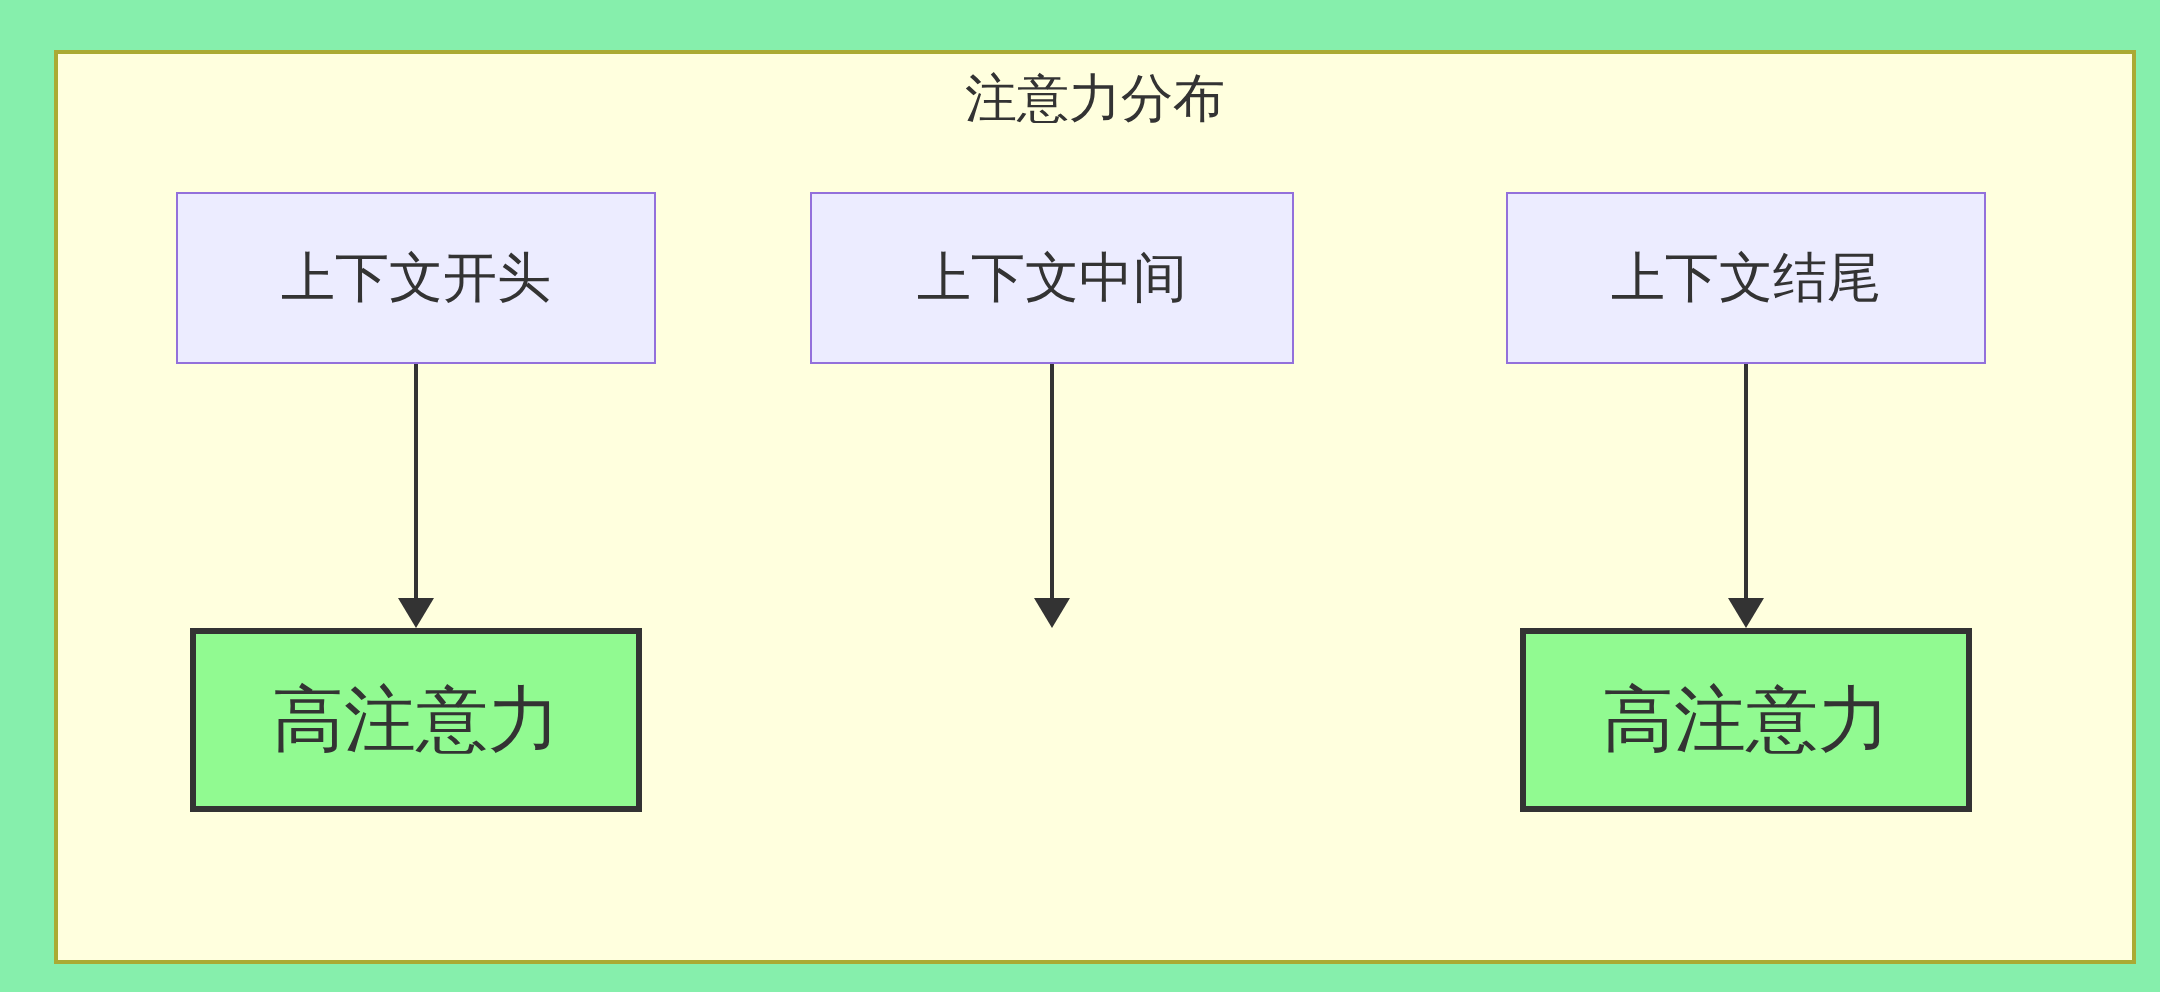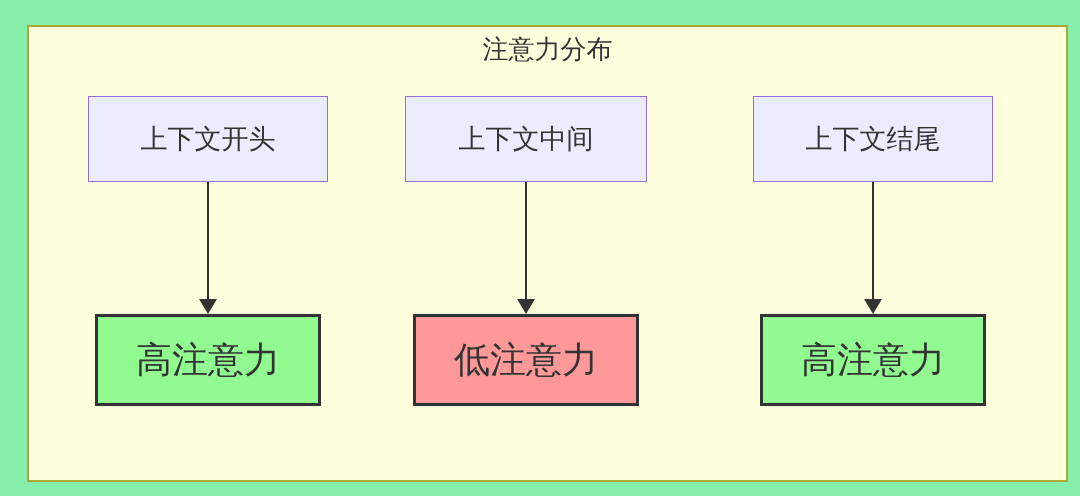--- a/index.html
+++ b/index.html
@@ -118,23 +118,20 @@
     </div>
 
     <div class="column col-2">
       <div class="source-node">
         <span>上下文中间</span>
       </div>
       <div class="arrow">
         <div class="arrow-line"></div>
         <div class="arrow-head"></div>
       </div>
-      <div class="target-node target-low">
-        <span>低注意力</span>
-      </div>
     </div>
 
     <div class="column col-3">
       <div class="source-node">
         <span>上下文结尾</span>
       </div>
       <div class="arrow">
         <div class="arrow-line"></div>
         <div class="arrow-head"></div>
       </div>

